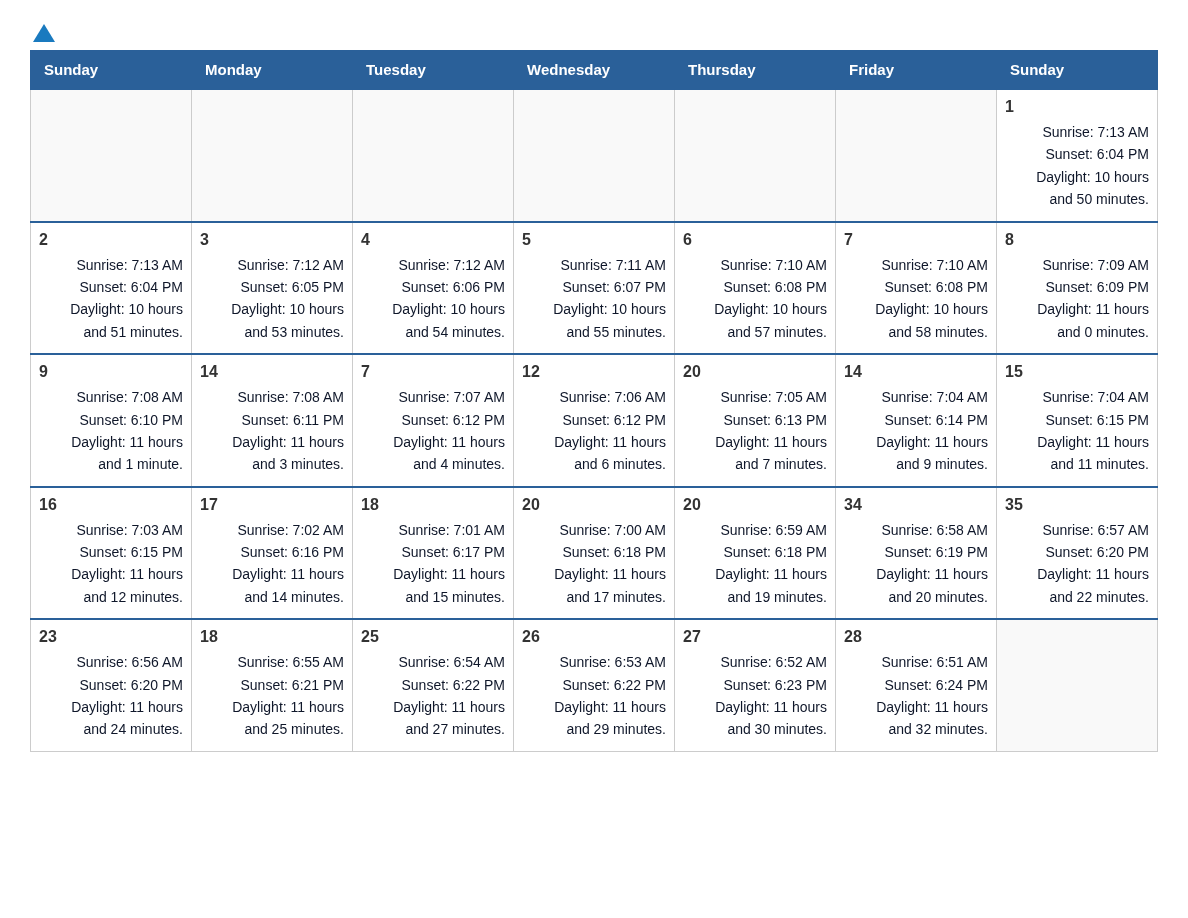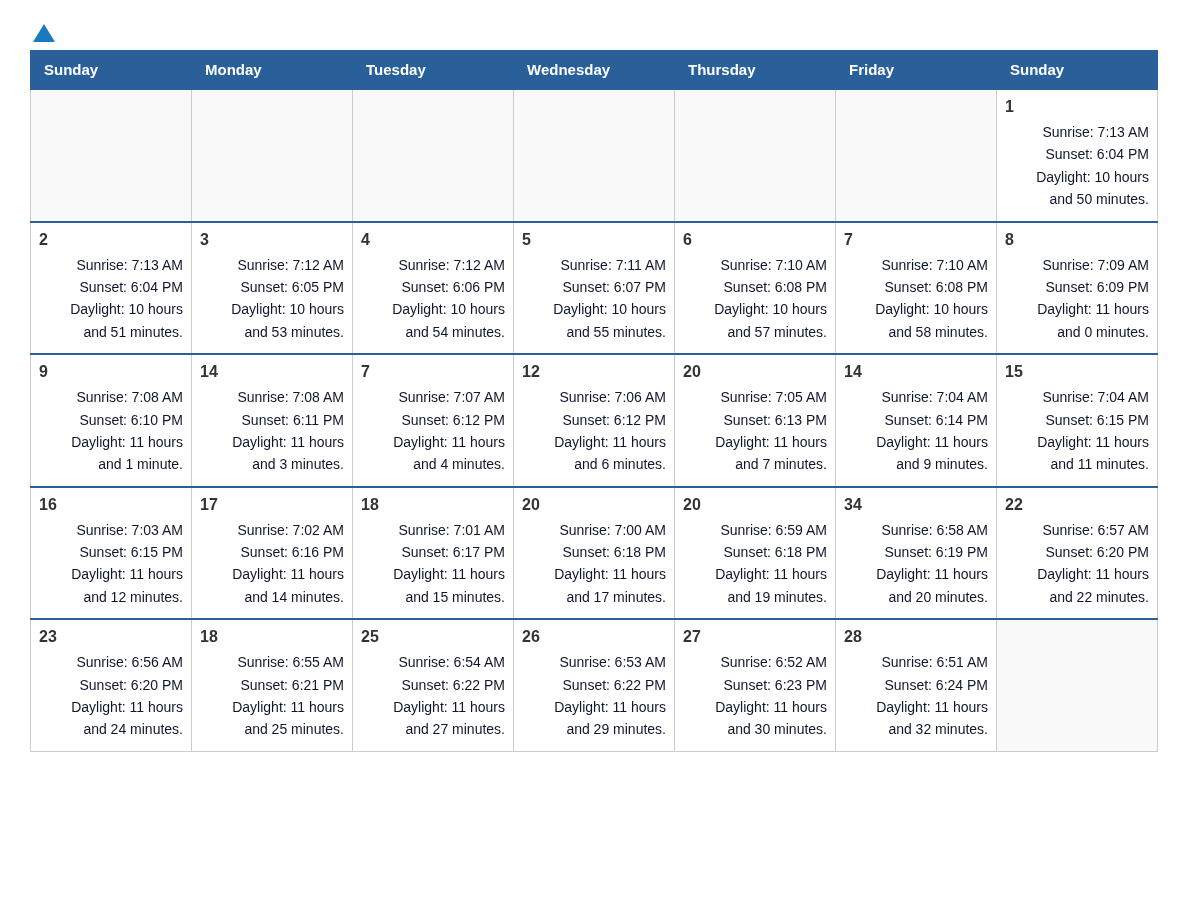--- a/index.html
+++ b/index.html
@@ -231,21 +231,21 @@
         </td>
         <td>
           <span class="day-number">20</span>
           <div class="day-info">Sunrise: 6:59 AM<br>Sunset: 6:18 PM<br>Daylight: 11 hours<br>and 19 minutes.</div>
         </td>
         <td>
           <span class="day-number">34</span>
           <div class="day-info">Sunrise: 6:58 AM<br>Sunset: 6:19 PM<br>Daylight: 11 hours<br>and 20 minutes.</div>
         </td>
         <td>
-          <span class="day-number">22</span>
+          <span class="day-number">35</span>
           <div class="day-info">Sunrise: 6:57 AM<br>Sunset: 6:20 PM<br>Daylight: 11 hours<br>and 22 minutes.</div>
         </td>
       </tr>
       <tr>
         <td>
           <span class="day-number">23</span>
           <div class="day-info">Sunrise: 6:56 AM<br>Sunset: 6:20 PM<br>Daylight: 11 hours<br>and 24 minutes.</div>
         </td>
         <td>
           <span class="day-number">18</span>

